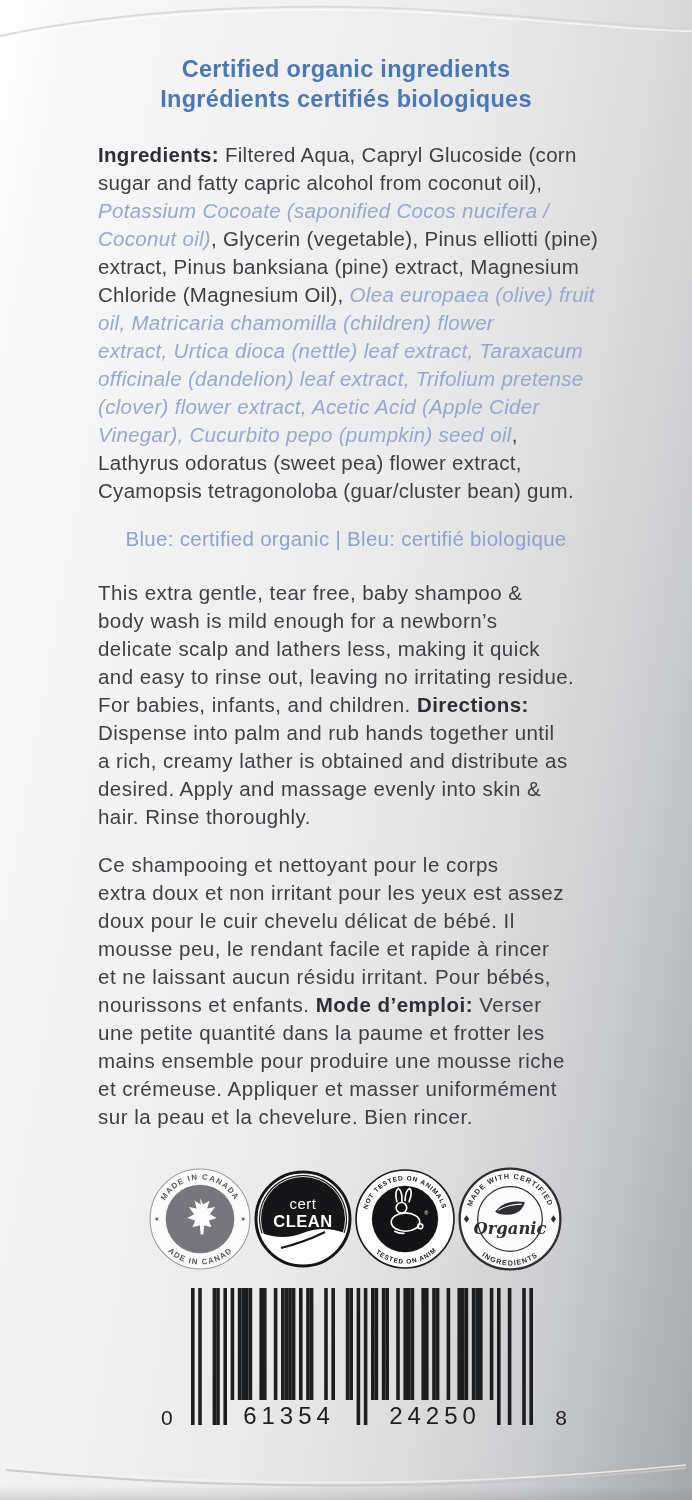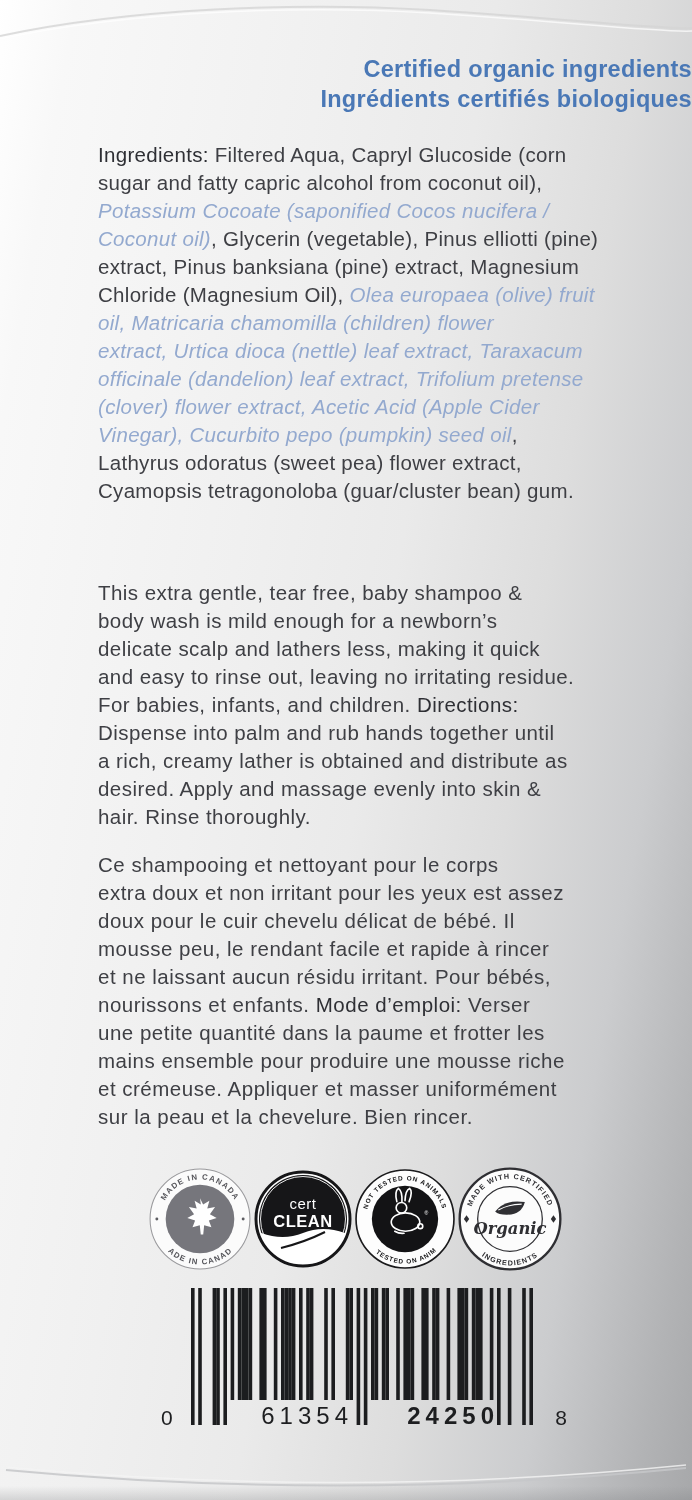--- a/index.html
+++ b/index.html
@@ -7,55 +7,55 @@
     position:relative;width:692px;height:1500px;overflow:hidden;
     font-family:"Liberation Sans",sans-serif;
     background:linear-gradient(100deg,#ffffff 0%,#f8f8f8 8%,#f0f0f0 35%,#eaeaea 52%,#dddddd 68%,#cbccce 82%,#b2b3b5 94%,#a7a8aa 100%);
   }
   #stage::after{content:"";position:absolute;left:0;right:0;bottom:0;height:14px;
     background:linear-gradient(180deg,rgba(0,0,0,0) 0%,rgba(120,121,124,.25) 100%);pointer-events:none;}
   .curve{position:absolute;left:0;pointer-events:none;}
   .curve.top{top:0;}
   .curve.bottom{bottom:0;}
   .hdr{
-    position:absolute;top:54px;left:0;width:692px;text-align:right;
+    position:absolute;top:54px;left:0;width:692px;text-align:center;
     color:#4a78b6;font-weight:bold;font-size:23.5px;line-height:30px;
     white-space:pre-line;letter-spacing:.3px;
   }
   .para{
     position:absolute;left:98px;width:548px;
     color:#3e3f44;font-size:20.5px;line-height:28px;letter-spacing:.3px;
     white-space:pre-line;text-align:left;
   }
   .para.ing{top:141px;}
   .para.en{top:579px;letter-spacing:.45px;}
   .para.fr{top:851px;letter-spacing:.5px;}
   .seg-d{color:#3e3f44;}
-  .seg-b{color:#2e2f34;font-weight:normal;}
+  .seg-b{color:#2e2f34;font-weight:bold;}
   .seg-o{color:#93a9cf;font-style:italic;}
   .legend{
     position:absolute;top:527px;left:0;width:692px;text-align:center;
     color:#8aa3cf;font-size:20.5px;letter-spacing:.3px;
   }
   .badges{
     position:absolute;top:1166px;left:0;width:692px;
     display:flex;justify-content:center;align-items:center;gap:1px;
     transform:translateX(9px);
   }
   .badges svg{display:block;}
   .barcode{
     position:absolute;top:1288px;left:calc(50% - 155px);width:342px;height:165px;
   }
   .barcode .num{
     position:absolute;color:#1d1e20;font-size:24px;letter-spacing:5px;
     font-family:"Liberation Sans",sans-serif;
   }
-  .barcode .num.grp{width:128px;text-align:right;top:114px;}
+  .barcode .num.grp{width:128px;text-align:center;top:114px;}
   .barcode .num.gl{left:34px;}
-  .barcode .num.gr{left:180px;font-weight:bold;}
+  .barcode .num.gr{left:180px;}
   .barcode .num.ol{left:-30px;top:118px;font-size:21px;letter-spacing:0;}
   .barcode .num.or{right:-34px;top:118px;font-size:21px;letter-spacing:0;}
   .arcTxt{font-family:"Liberation Sans",sans-serif;font-weight:bold;}
 </style>
 </head>
 <body>
 
 <div id="stage">
 
   <svg class="curve top" width="692" height="60">
@@ -77,20 +77,21 @@
 extract, Pinus banksiana (pine) extract, Magnesium
 Chloride (Magnesium Oil), </span><span class="seg-o">Olea europaea (olive) fruit
 oil, Matricaria chamomilla (children) flower
 extract, Urtica dioca (nettle) leaf extract, Taraxacum
 officinale (dandelion) leaf extract, Trifolium pretense
 (clover) flower extract, Acetic Acid (Apple Cider
 Vinegar), Cucurbito pepo (pumpkin) seed oil</span><span class="seg-d">,
 Lathyrus odoratus (sweet pea) flower extract,
 Cyamopsis tetragonoloba (guar/cluster bean) gum.</span></div>
 
+  <div class="legend">Blue: certified organic | Bleu: certifié biologique</div>
 
   <div class="para fr"><span class="seg-d">Ce shampooing et nettoyant pour le corps
 extra doux et non irritant pour les yeux est assez
 doux pour le cuir chevelu délicat de bébé. Il
 mousse peu, le rendant facile et rapide à rincer
 et ne laissant aucun résidu irritant. Pour bébés,
 nourissons et enfants. </span><span class="seg-b">Mode d’emploi:</span><span class="seg-d"> Verser
 une petite quantité dans la paume et frotter les
 mains ensemble pour produire une mousse riche
 et crémeuse. Appliquer et masser uniformément

